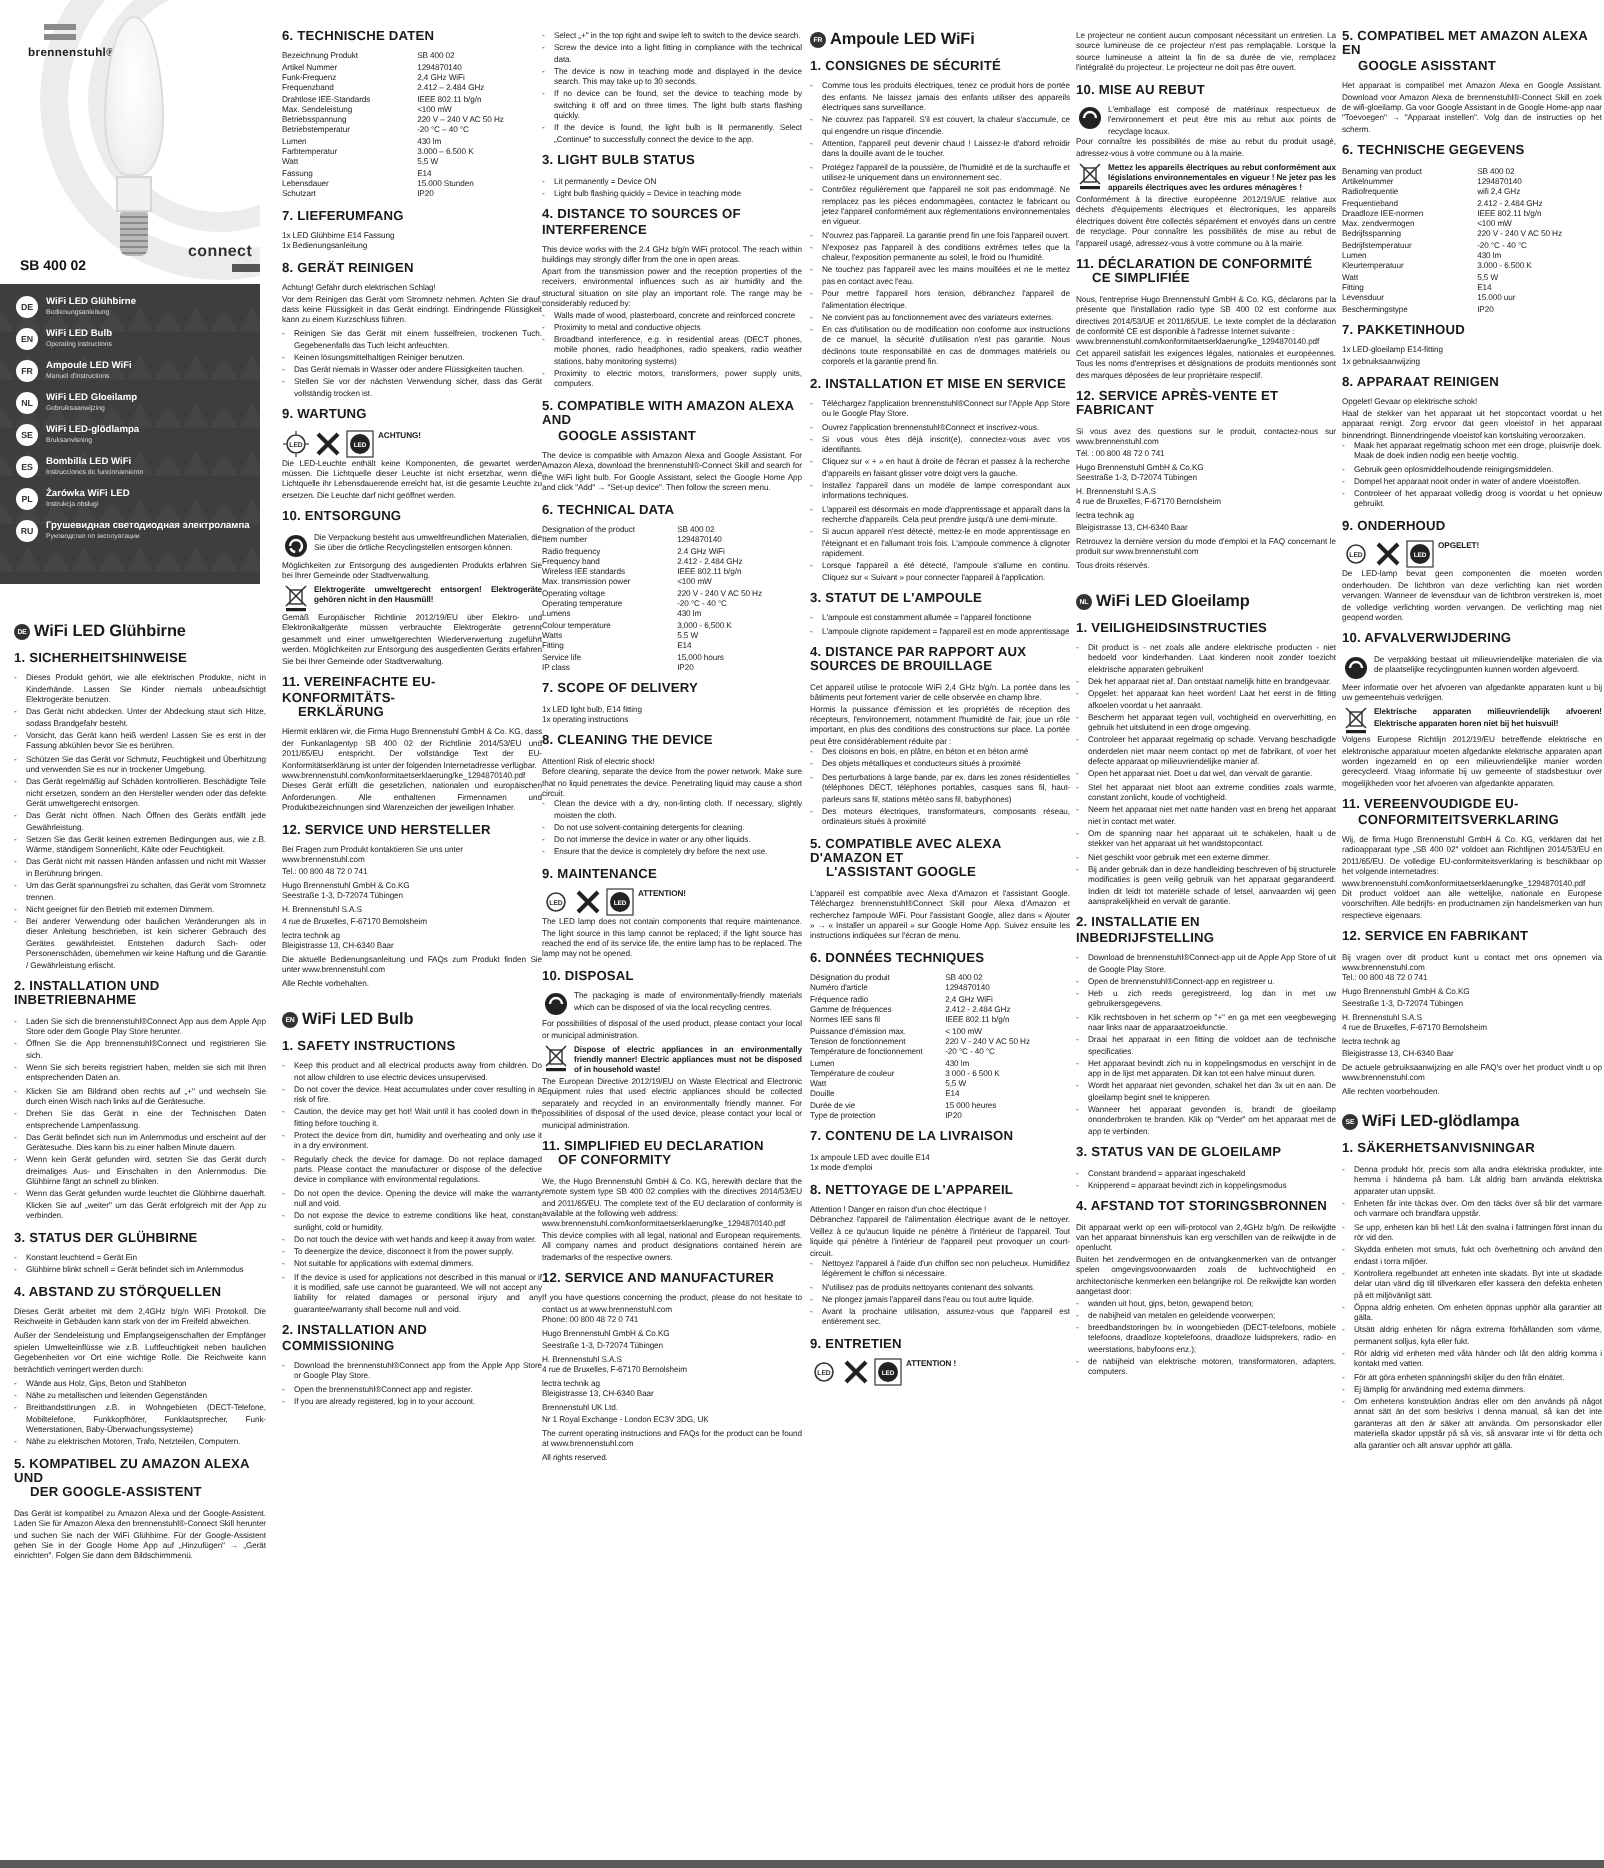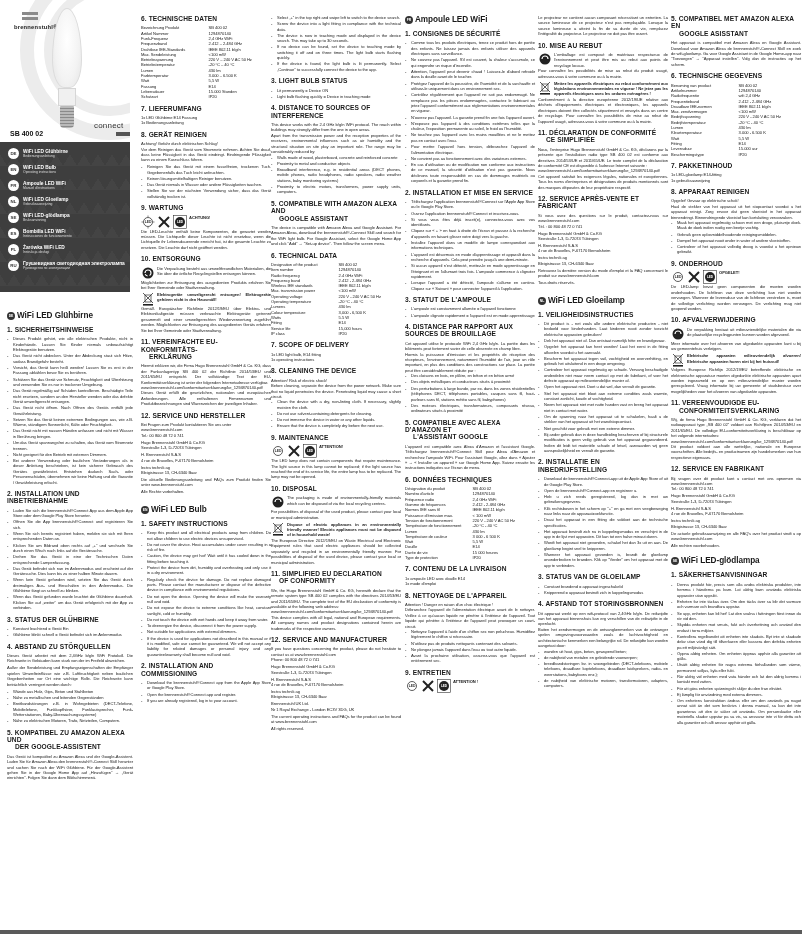--- a/index.html
+++ b/index.html
@@ -26,21 +26,21 @@
   .cover { position: absolute; left: 0; top: 0; width: 130px; height: 440px; }
   .cover-top { position: absolute; left: 0; top: 0; width: 130px; height: 142px; background: #ffffff; overflow: hidden; }
   .arc { position: absolute; border-radius: 50%; border: 14px solid #ececec; }
   .brand-bar { position: absolute; left: 22px; top: 12px; width: 16px; height: 3px; background: #8a8a8a; }
   .brand-name { position: absolute; left: 14px; top: 24px; font-weight: 700; font-size: 5.8px; color: #222; letter-spacing: 0.2px; }
   .bulb { position: absolute; left: 52px; top: 8px; width: 30px; height: 80px; border-radius: 50% 50% 40% 40% / 65% 65% 35% 35%; background: radial-gradient(ellipse at 50% 40%, #ffffff 0%, #f3f3f3 60%, #e4e4e4 100%); border: 0.5px solid #dcdcdc; }
   .bulb-base { position: absolute; left: 60px; top: 106px; width: 14px; height: 22px; background: repeating-linear-gradient(180deg, #b9b9b9 0 2px, #8a8a8a 2px 3px); border-radius: 1px 1px 4px 4px; }
   .bulb-neck { position: absolute; left: 58px; top: 88px; width: 18px; height: 18px; background: #f0f0f0; border: 0.5px solid #d6d6d6; }
   .model { position: absolute; left: 10px; top: 130px; font-weight: 700; font-size: 7px; color: #111; }
   .connect { position: absolute; left: 94px; top: 118px; width: 36px; height: 18px; }
-  .connect .c-word { font-size: 8px; font-weight: 400; color: #333; letter-spacing: 0.2px; position: absolute; left: 0; top: 3px; }
+  .connect .c-word { font-size: 8px; font-weight: 700; color: #333; letter-spacing: 0.2px; position: absolute; left: 0; top: 3px; }
   .connect .c-tag { position: absolute; right: 0; bottom: 0; width: 14px; height: 4px; background: #555; }
   .cover-dark { position: absolute; left: 0; top: 142px; width: 130px; height: 150px; background: #3e3e3e;
      background-image: linear-gradient(60deg, rgba(255,255,255,0.03) 25%, transparent 25%), linear-gradient(-60deg, rgba(255,255,255,0.03) 25%, transparent 25%); background-size: 14px 24px; }
   .lang-item { position: absolute; left: 8px; display: flex; align-items: center; gap: 4px; }
   .lang-item .badge { width: 11px; height: 11px; border-radius: 50%; background: #ffffff; color: #333; font-size: 4.4px; font-weight: 700; line-height: 11px; text-align: center; flex: 0 0 auto; }
   .lang-item .t { color: #fff; font-weight: 700; font-size: 4.8px; line-height: 5.2px; }
   .lang-item .s { color: #ddd; font-size: 3.4px; line-height: 4px; }
 
   .bottom-rule { position: absolute; left: 0; top: 930px; width: 802px; height: 4px; background: #5a5a5a; }
 </style>

